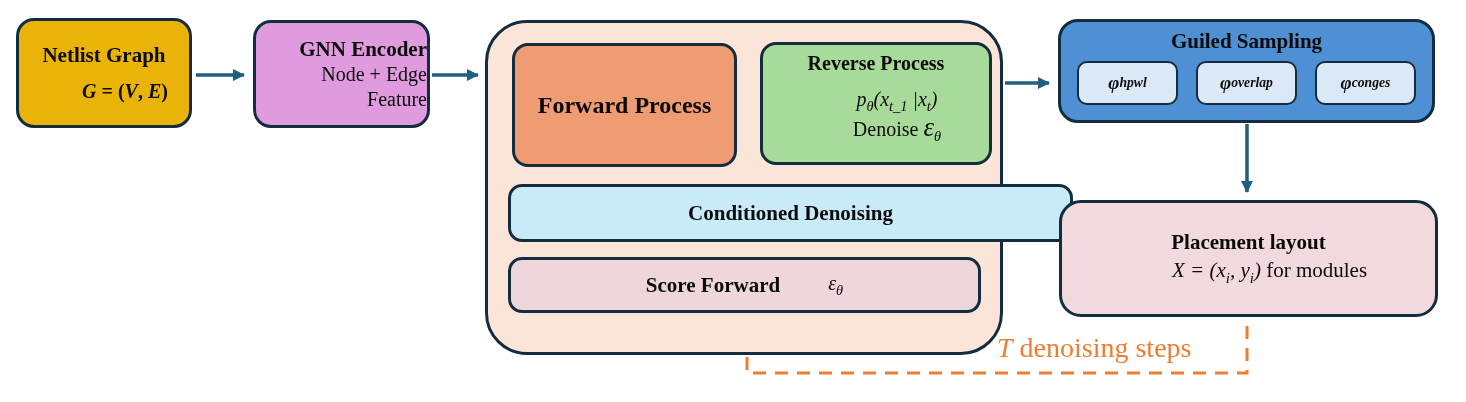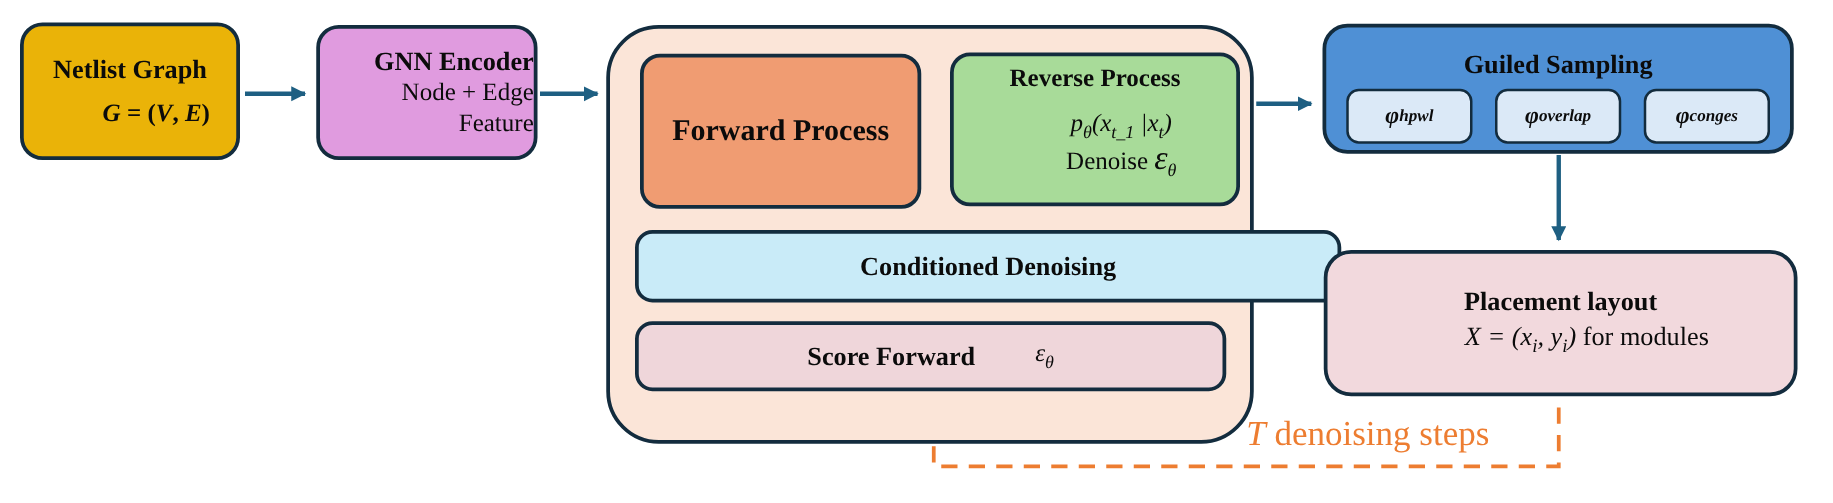--- a/index.html
+++ b/index.html
@@ -25,21 +25,21 @@
   .big-eps{font-size:1.35em;font-style:italic;line-height:0;}
   
   #netlist{left:16px;top:18px;width:176px;height:110px;border-radius:18px;background:#eab308;gap:10px;}
   #gnn{left:253px;top:20px;width:177px;height:108px;border-radius:18px;background:#e09bdf;align-items:flex-end;}
   #container{left:485px;top:20px;width:518px;height:335px;border-radius:42px;background:#fbe5d8;}
   #forward{left:512px;top:43px;width:225px;height:124px;border-radius:16px;background:#f09c72;padding:6px 4px;}
   #forward .fbody,#reverse .fbody{flex:1;display:flex;flex-direction:column;justify-content:center;}
   #reverse{left:760px;top:42px;width:232px;height:123px;border-radius:16px;background:#a8db99;padding:6px 20px;}
   #conditioned{left:508px;top:184px;width:565px;height:58px;border-radius:14px;background:#c9ebf8;}
   #score{left:508px;top:257px;width:473px;height:56px;border-radius:14px;background:#efd6da;flex-direction:row;gap:6px;}
-  #guided{left:1058px;top:19px;width:377px;height:104px;border-radius:20px;background:#4f90d5;padding:16px 0 0 0;justify-content:flex-start;}
+  #guided{left:1058px;top:19px;width:377px;height:104px;border-radius:20px;background:#4f90d5;padding:6px 0 0 0;justify-content:flex-start;}
   #phi-row{display:flex;justify-content:space-between;width:100%;box-sizing:border-box;padding:7px 16px 0 16px;}
   .phi-box{box-sizing:border-box;width:101px;height:44px;border:2.5px solid var(--border);border-radius:10px;
     background:#dbe9f7;display:flex;align-items:center;justify-content:center;
     font-weight:bold;font-style:italic;font-size:19px;}
   .phi-box .sub{font-weight:bold;}
   #placement{left:1059px;top:200px;width:379px;height:117px;border-radius:22px;background:#f2d9dd;gap:2px;}
   #loop-label{position:absolute;left:997px;top:332px;font-size:28px;color:var(--loop);white-space:nowrap;}
   #arrow-layer{position:absolute;left:0;top:0;width:1466px;height:402px;pointer-events:none;}
 </style>
 </head>

